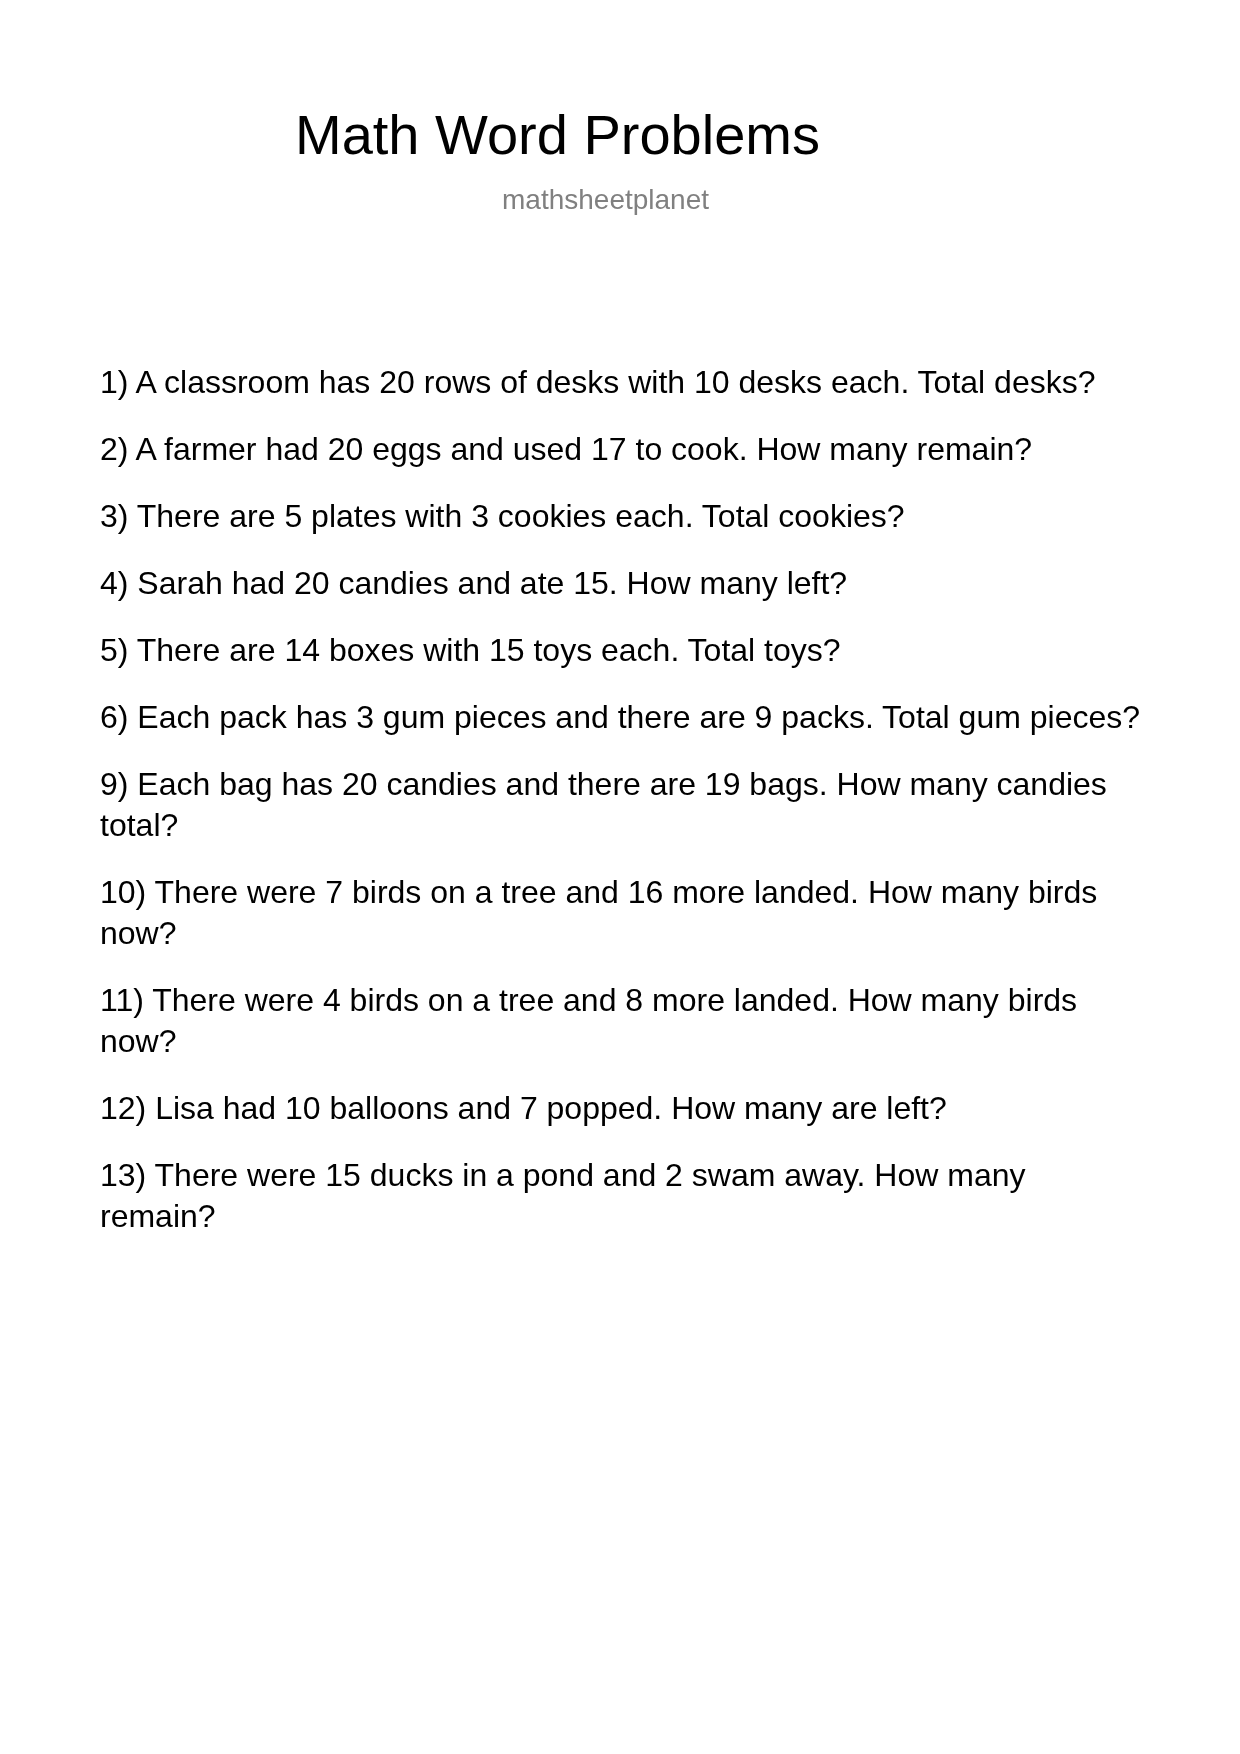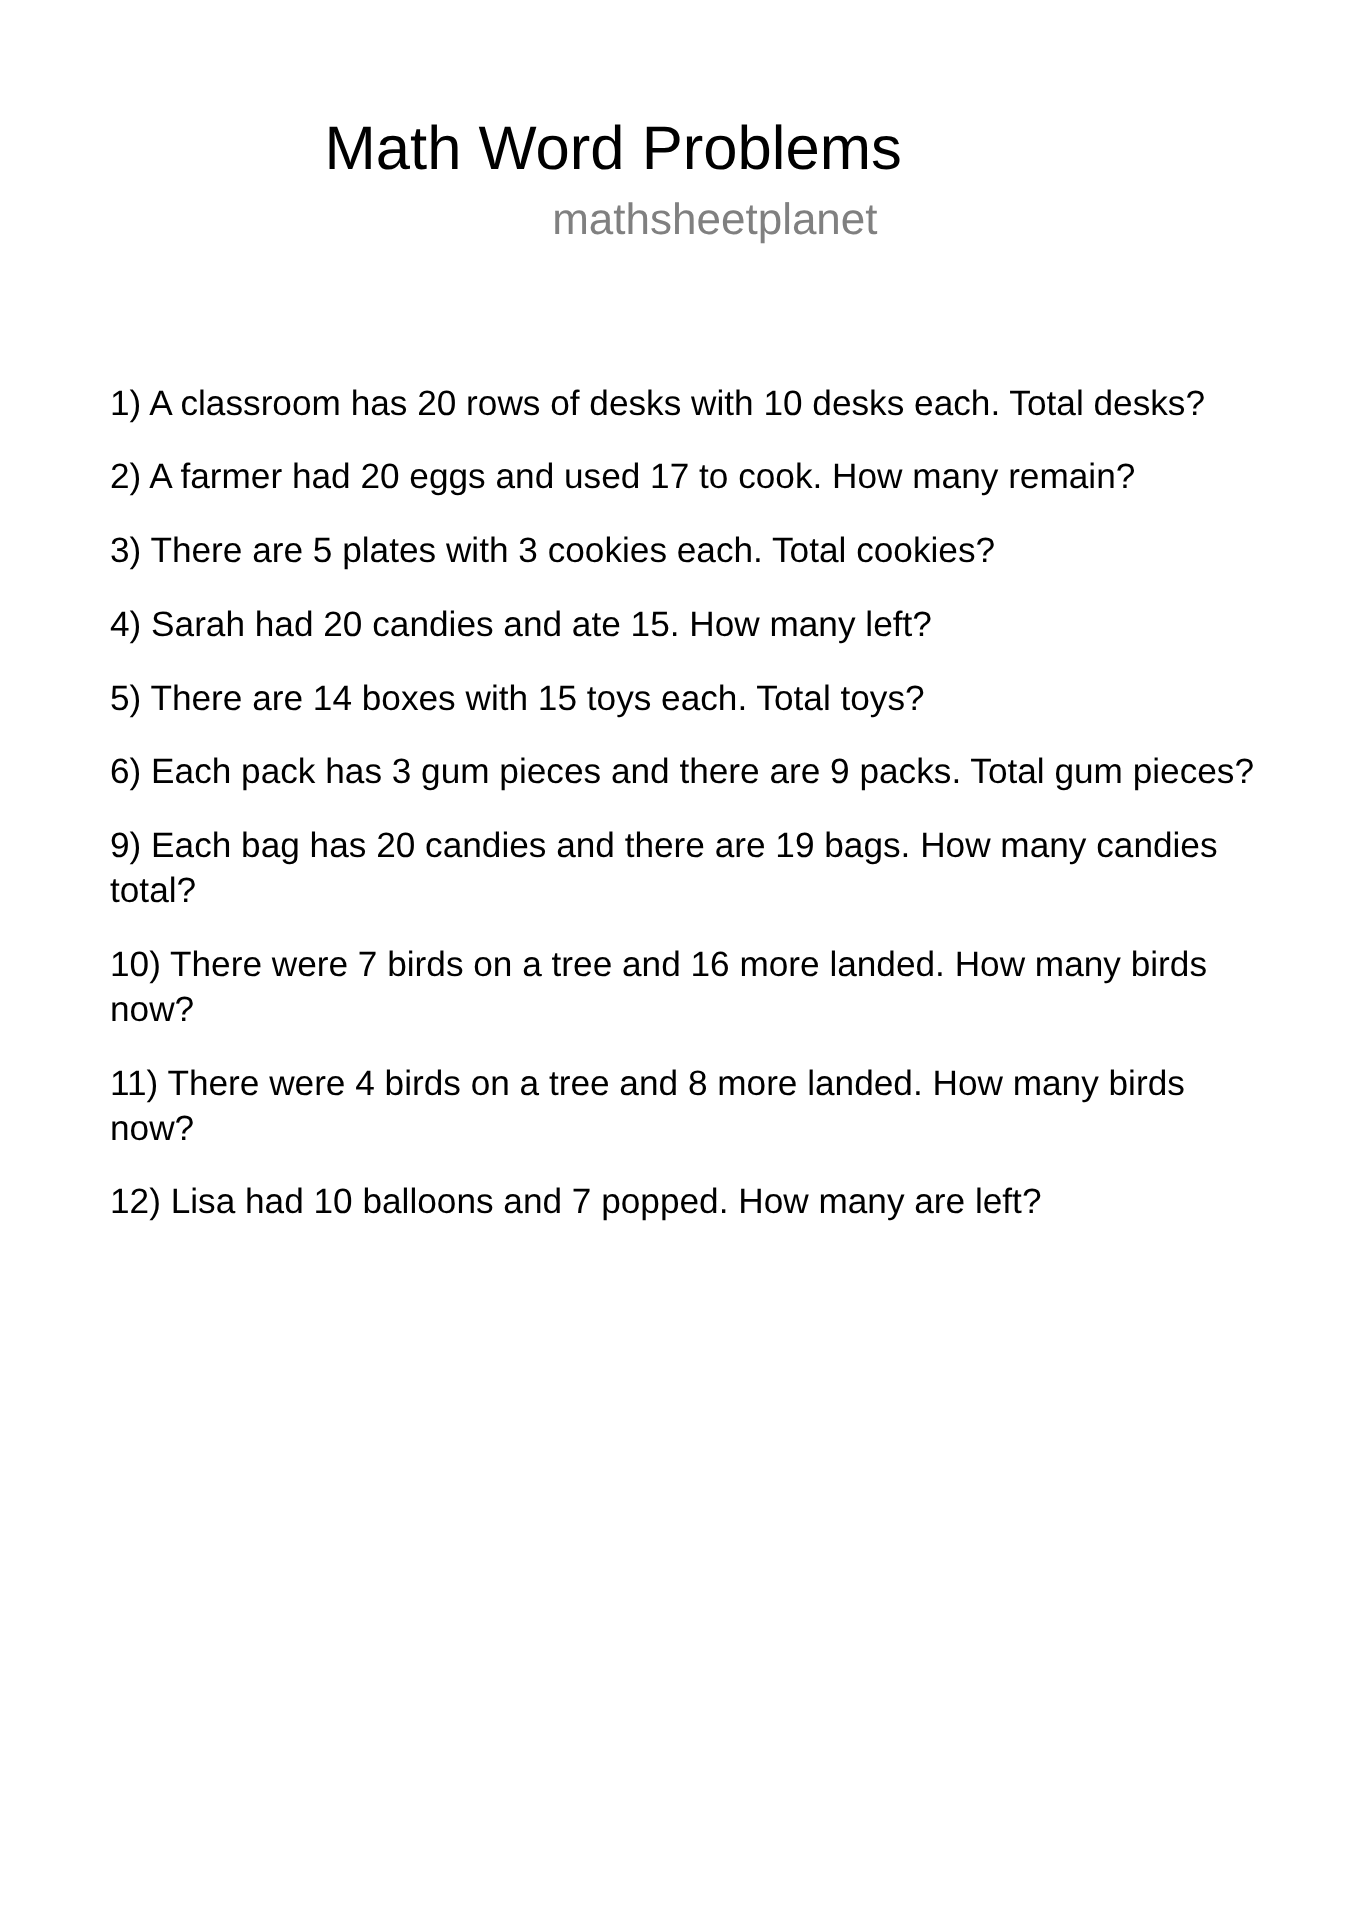--- a/index.html
+++ b/index.html
@@ -1,32 +1,33 @@
 <!DOCTYPE html>
 <html><head>
 <meta charset="utf-8">
 <style>
   html, body { margin: 0; padding: 0; background: #ffffff; }
   body { width: 1240px; height: 1754px; position: relative; overflow: hidden;
          font-family: "Liberation Sans", sans-serif; color: #000; }
   .title { position: absolute; left: 295px; top: 100px; font-size: 56px; line-height: 70px; margin: 0; font-weight: normal; }
-  .subtitle { position: absolute; left: 502px; top: 180px; font-size: 40px; color: #808080; line-height: 40px; }
+  .subtitle { position: absolute; left: 502px; top: 180px; font-size: 28px; color: #808080; line-height: 40px; }
   .problems { position: absolute; left: 100px; top: 346px; width: 1040px; }
-  .problem { font-size: 32px; line-height: 41px; margin: 0 0 26px 0; }
+  .problem { font-size: 32px; line-height: 41px; margin: 16px 0 26px 0; }
 </style>
 </head>
 <body>
 
 <h1 class="title">Math Word Problems</h1>
 <div class="subtitle">mathsheetplanet</div>
 
 <div class="problems">
   <p class="problem">1) A classroom has 20 rows of desks with 10 desks each. Total desks?</p>
   <p class="problem">2) A farmer had 20 eggs and used 17 to cook. How many remain?</p>
   <p class="problem">3) There are 5 plates with 3 cookies each. Total cookies?</p>
   <p class="problem">4) Sarah had 20 candies and ate 15. How many left?</p>
   <p class="problem">5) There are 14 boxes with 15 toys each. Total toys?</p>
   <p class="problem">6) Each pack has 3 gum pieces and there are 9 packs. Total gum pieces?</p>
   <p class="problem">9) Each bag has 20 candies and there are 19 bags. How many candies total?</p>
   <p class="problem">10) There were 7 birds on a tree and 16 more landed. How many birds now?</p>
   <p class="problem">11) There were 4 birds on a tree and 8 more landed. How many birds now?</p>
   <p class="problem">12) Lisa had 10 balloons and 7 popped. How many are left?</p>
+  <p class="problem">13) There were 15 ducks in a pond and 2 swam away. How many remain?</p>
 </div>
 
 </body></html>

